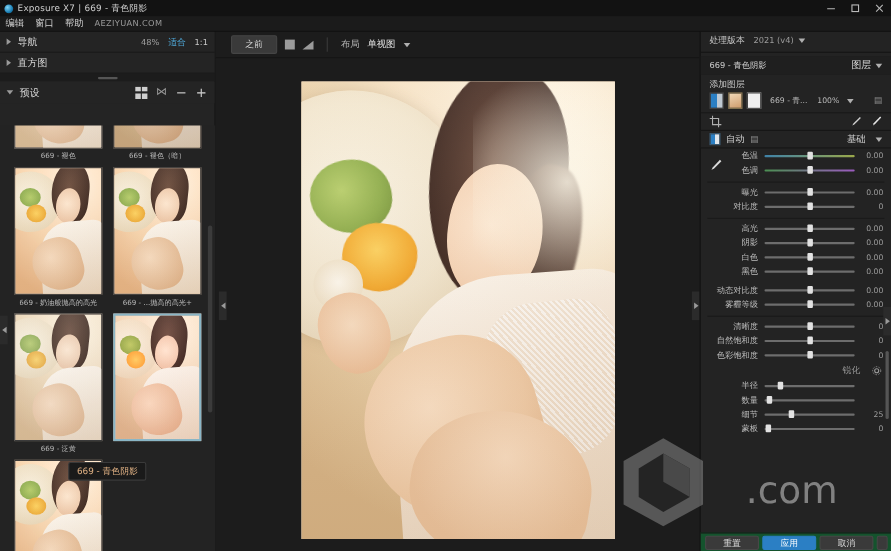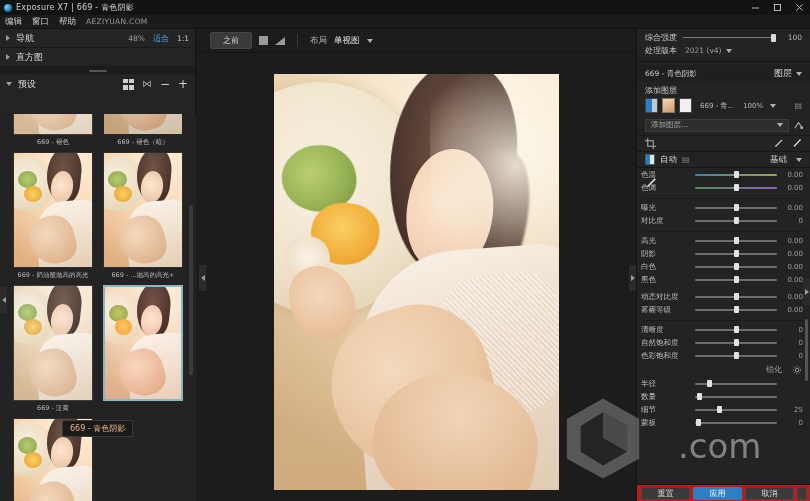--- a/index.html
+++ b/index.html
@@ -189,21 +189,21 @@
   .chip-blue{ width:10px;height:11px;background:linear-gradient(90deg,#2a7fc4 55%,#dfe6ec 55%); border:1px solid #3c5c75;}
   .r-auto{ font-size:8.5px;color:#d2d2d2;}
   .r-dots{ font-size:8px;color:#8a8a8a;}
   .r-basic{ margin-left:auto; font-size:8.5px; color:#d2d2d2;}
 
   .cb-tabs{ display:flex; justify-content:center; gap:16px; padding:4px 0 2px;}
   .cb-tab{ font-size:8.5px; color:#6f6f6f;}
   .cb-tab.active{ color:#5fb6e0;}
 
   .sl-row{ display:flex; align-items:center; height:13px; padding:0 7px 0 4px;}
-  .sl-lab{ font-size:7.5px; color:#bdbdbd; width:54px; text-align:left; padding-right:6px; white-space:nowrap;}
+  .sl-lab{ font-size:7.5px; color:#bdbdbd; width:54px; text-align:right; padding-right:6px; white-space:nowrap;}
   .sl-track{ position:relative; flex:1; height:3px; display:flex; align-items:center;}
   .sl-track .bar{ position:absolute; left:0; right:0; height:2px; background:#6d6d6d; border-radius:1px;}
   .sl-track .bar.temp{ background:linear-gradient(90deg,#3f82a8,#9aa84a);}
   .sl-track .bar.tint{ background:linear-gradient(90deg,#4b8f52,#9b5bbf);}
   .sl-track .knob{ position:absolute; width:5px;height:7px;background:#e2e2e2;border-radius:1px; top:-2.5px;}
   .sl-val{ font-size:7px; color:#9d9d9d; width:26px; text-align:right;}
   .eyedrop{ position:absolute; left:8px; top:0; }
 
   .r-scroll{
     position:absolute; right:2px; top:290px; width:3px; height:62px; background:#555; border-radius:2px;
@@ -212,21 +212,21 @@
     position:absolute; right:0px; top:250px; width:7px;height:26px;background:#2b2b2b;
     display:flex;align-items:center;justify-content:center;
   }
   .r-collapse i{ width:0;height:0;border-left:4px solid #9a9a9a;border-top:3px solid transparent;border-bottom:3px solid transparent;}
 
   .sharp-head{ height:15px; display:flex; align-items:center; padding:0 8px; gap:5px; }
   .sharp-lab{ margin-left:auto; font-size:8px; color:#9a9a9a;text-align:right;}
 
   .btnbar{
     position:absolute; left:0; bottom:0; width:174px; height:17px;
-    display:flex; align-items:center; gap:3px; padding:0 4px; background:#b91c1c;
+    display:flex; align-items:center; gap:3px; padding:0 4px; background:#14532d;
     border-top:1px solid #161616;
   }
   .ebtn{
     flex:1; height:13px; font-size:8px; display:flex; align-items:center; justify-content:center;
     background:#3a3a3a; color:#dcdcdc; border:1px solid #474747; border-radius:2px;
   }
   .ebtn.primary{ background:#2b7fc4; border-color:#2b7fc4; color:#fff;}
   .ebtn.small{ flex:none; width:10px;}
 
   
@@ -556,27 +556,20 @@
     <div class="cgrip-l">
         <i></i>
       </div>
     <div class="cgrip-r">
         <i></i>
       </div>
   </div>
 
   <div class="right">
 
-    <div class="r-row" style="height:14px;padding-top:2px">
-      <span class="r-lab">综合强度</span>
-      <span class="r-strengthtrack">
-          <i class="knob"></i>
-        </span>
-      <span class="r-num">100</span>
-    </div>
 
     <div class="r-row">
       <span class="r-lab">处理版本</span>
       <span class="r-ver">2021 (v4)</span>
       <span class="caret" style="margin-left:4px"></span>
     </div>
 
     <div class="r-sep"></div>
 
     <div class="r-presetrow">
@@ -592,32 +585,20 @@
     <div class="r-thumbrow">
       <span class="tsw blue"></span>
       <span class="tsw img"></span>
       <span class="tsw white"></span>
       <span class="t-name">669 - 青...</span>
       <span class="t-pct">100%</span>
       <span class="caret" style="margin-left:3px"></span>
       <span class="t-dots">▤</span>
     </div>
 
-    <div class="r-selectwrap">
-      <span class="r-select">
-        <span>添加图层...</span>
-        <span class="caret"></span>
-      </span>
-      <span style="padding-right:6px">
-        <svg width="11" height="11" viewBox="0 0 12 12">
-            <path d="M2 9 L6 3 L9 7" stroke="#b0b0b0" stroke-width="1.2" fill="none"></path>
-            <circle cx="9.5" cy="8.5" r="1.6" fill="#b0b0b0"></circle>
-          </svg>
-      </span>
-    </div>
 
     <div class="r-toolrow">
       <span>
         <svg width="11" height="11" viewBox="0 0 12 12">
             <path d="M3 0 V9 H12" stroke="#b0b0b0" stroke-width="1.1" fill="none"></path>
             <path d="M0 3 H9 V12" stroke="#b0b0b0" stroke-width="1.1" fill="none"></path>
           </svg>
       </span>
       <span class="right-ico">
         <span>

